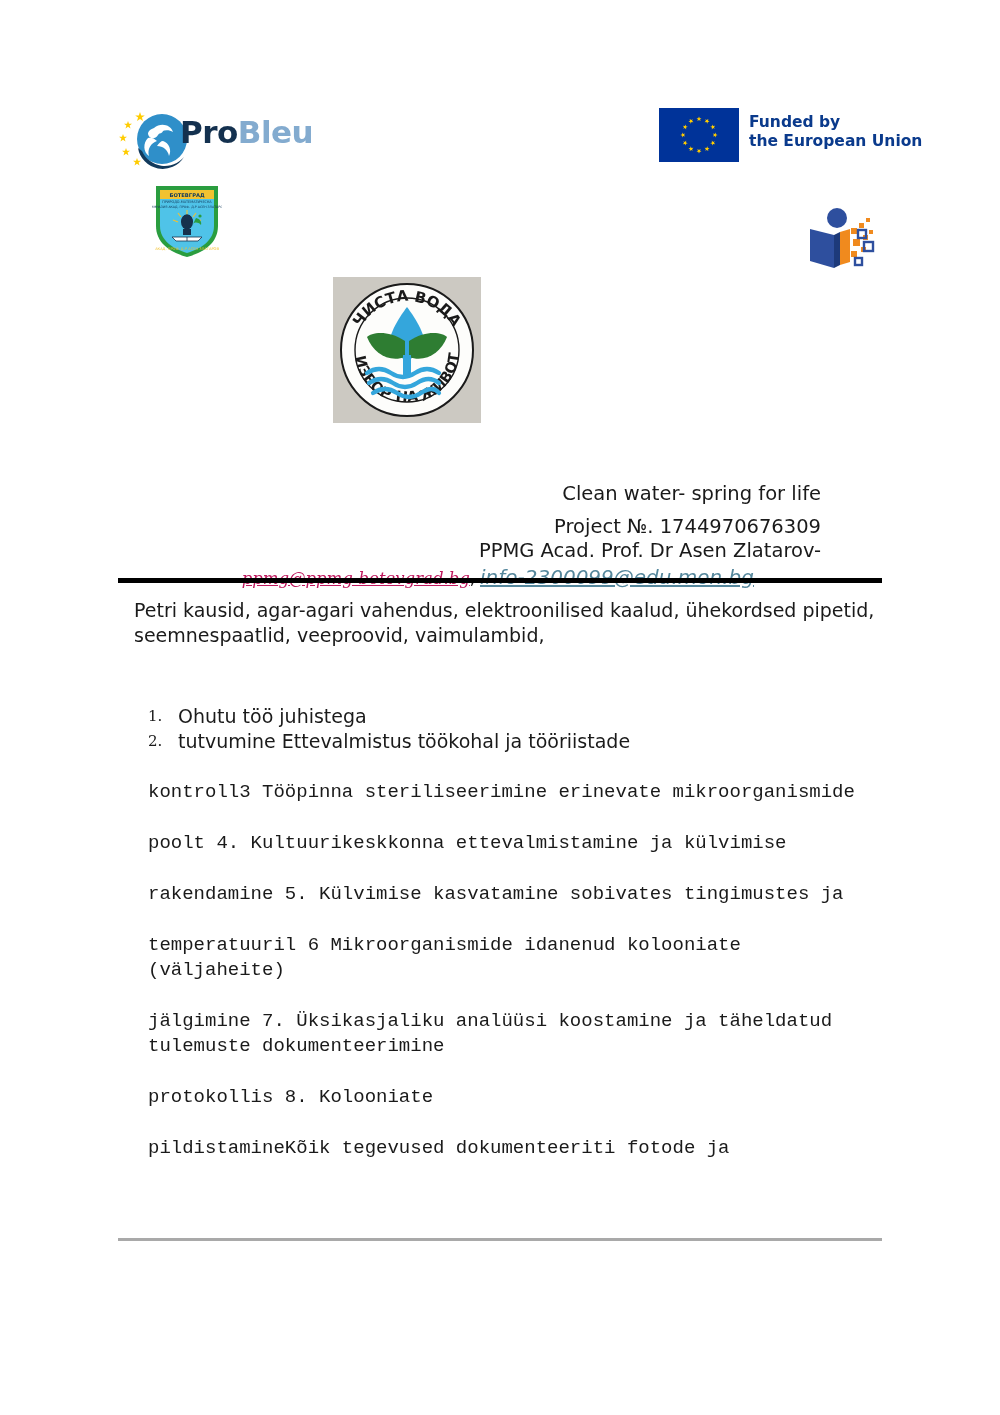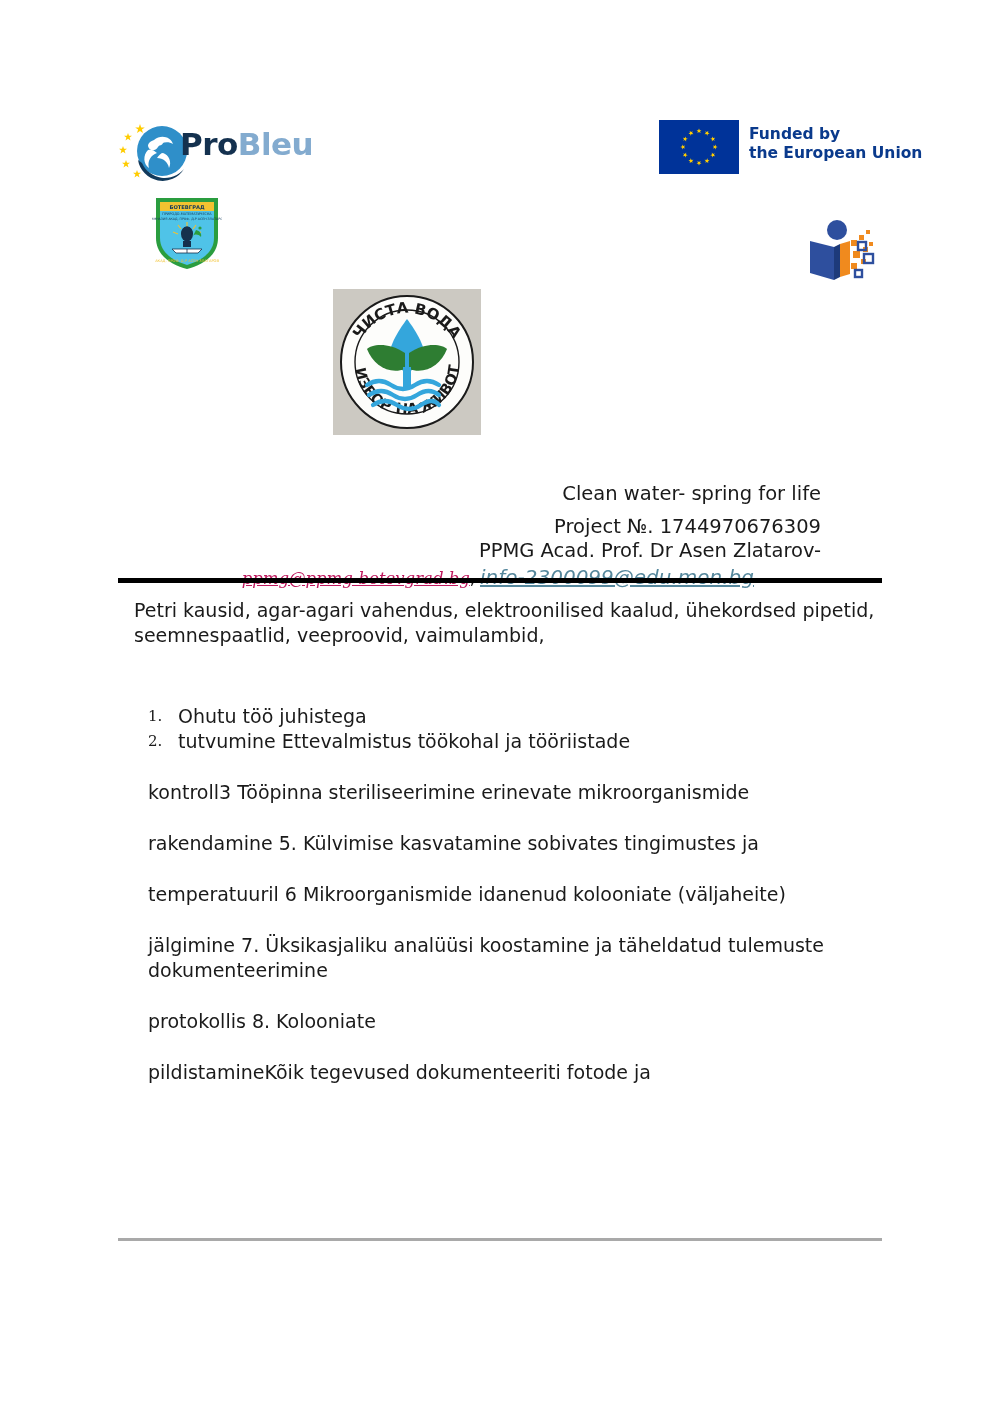--- a/index.html
+++ b/index.html
@@ -10,21 +10,21 @@
   body {
     width: 1000px;
     height: 1415px;
     position: relative;
     font-family: "DejaVu Sans", "Liberation Sans", sans-serif;
     color: #1a1a1a;
     overflow: hidden;
   }
 
   
-  .logo-band { position: absolute; left: 0; top: 12px; width: 908px; height: 460px; }
+  .logo-band { position: absolute; left: 0; top: 0; width: 908px; height: 460px; }
 
   
   .probleu { position: absolute; left: 118px; top: 108px; width: 200px; height: 62px; }
   .probleu-mark { position: absolute; left: 0; top: 0; width: 70px; height: 62px; }
   .probleu-word {
     position: absolute; left: 62px; top: 9px;
     font-family: "DejaVu Sans", "Liberation Sans", sans-serif;
     font-weight: bold; font-size: 31px; letter-spacing: -0.5px;
     white-space: nowrap; line-height: 1;
   }
@@ -91,21 +91,21 @@
 
   
   .body-wrap { position: absolute; left: 118px; top: 598px; width: 764px; }
 
   .para {
     font-size: 19px; line-height: 25px; color: #1a1a1a;
     font-family: "DejaVu Sans", "Liberation Sans", sans-serif;
     margin-left: 16px;
   }
   .para.gap-lg { margin-top: 26px; }
-  .para.indent { margin-left: 30px; }
+  .para.indent { margin-left: 30px; font-family: Liberation Mono, monospace; }
 
   .numlist { margin: 0; padding: 0; list-style: none; }
   .numlist li {
     position: relative; padding-left: 30px;
     font-size: 19px; line-height: 25px; color: #1a1a1a;
     font-family: "DejaVu Sans", "Liberation Sans", sans-serif;
   }
   .numlist li .num {
     position: absolute; left: 0; top: 0;
     font-family: "DejaVu Serif", "Liberation Serif", serif;
@@ -297,20 +297,21 @@
       <span class="num">1.</span>
       <span>Ohutu töö juhistega</span>
     </li>
     <li>
       <span class="num">2.</span>
       <span>tutvumine Ettevalmistus töökohal ja tööriistade</span>
     </li>
   </ol>
 
   <div class="para indent gap-lg">kontroll3 Tööpinna steriliseerimine erinevate mikroorganismide</div>
+  <div class="para indent gap-lg">poolt 4. Kultuurikeskkonna ettevalmistamine ja külvimise</div>
   <div class="para indent gap-lg">rakendamine 5. Külvimise kasvatamine sobivates tingimustes ja</div>
   <div class="para indent gap-lg">temperatuuril 6 Mikroorganismide idanenud kolooniate (väljaheite)</div>
   <div class="para indent gap-lg">jälgimine 7. Üksikasjaliku analüüsi koostamine ja täheldatud tulemuste dokumenteerimine</div>
   <div class="para indent gap-lg">protokollis 8. Kolooniate</div>
   <div class="para indent gap-lg">pildistamineKõik tegevused dokumenteeriti fotode ja</div>
 
 </div>
 
 <div class="rule-bottom"></div>
 

